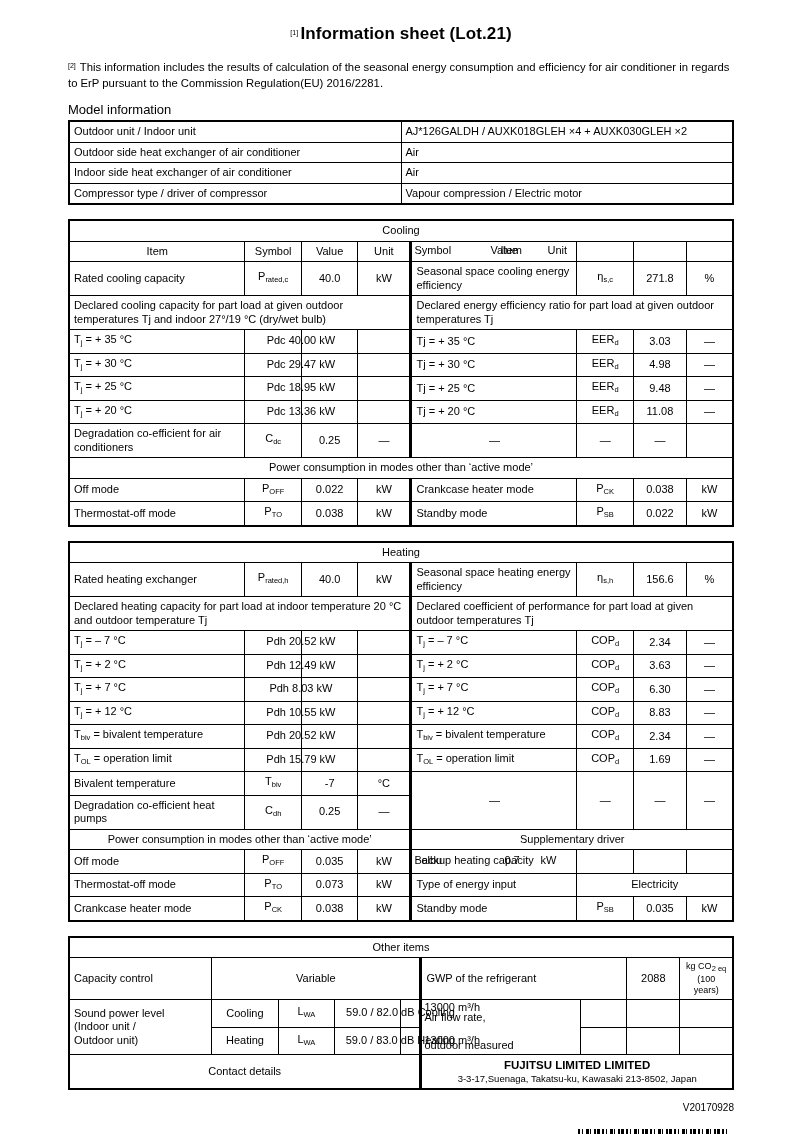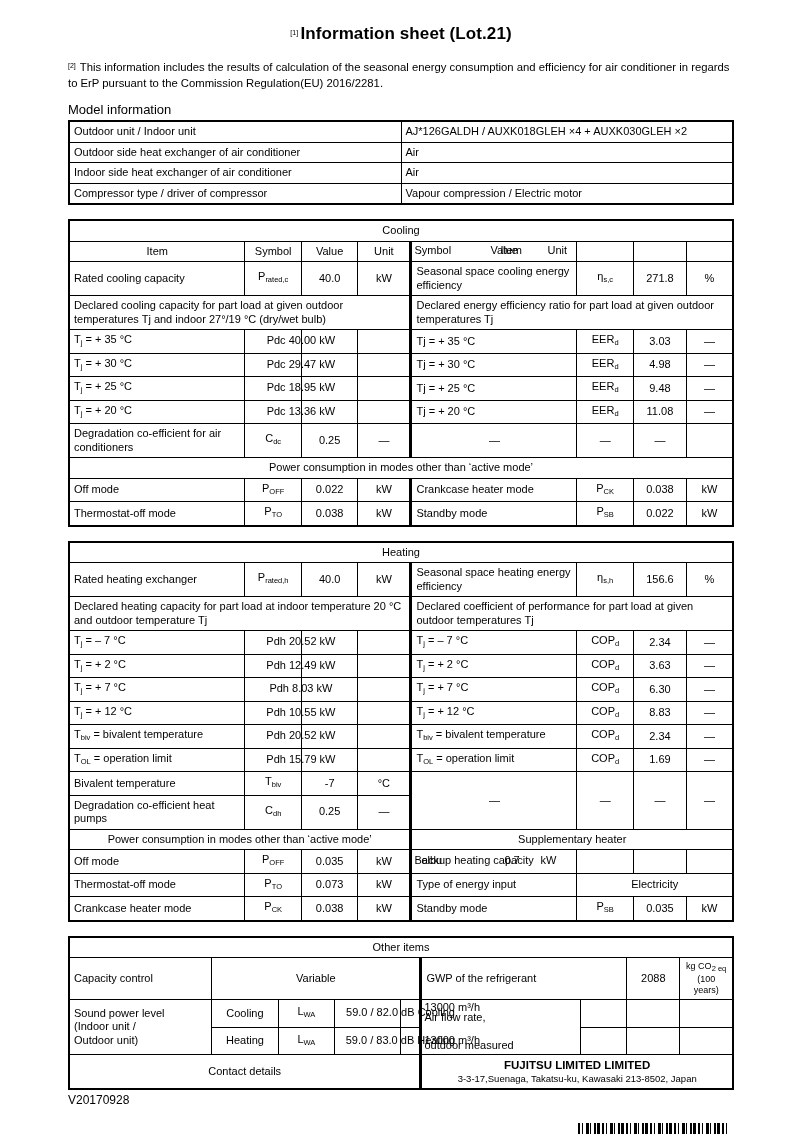--- a/index.html
+++ b/index.html
@@ -126,22 +126,23 @@
     white-space: nowrap;
     font-size: 11px;
   }
   .af-l1 { left: 2px; top: 1px; }
   .af-l2 { left: 2px; top: 11px; }
   .af-l3 { left: 2px; top: 39px; }
   .af-l4 { left: 2px; top: 34px; }
 
   
   .version {
-    font-size: 12px;
-    margin-top: 3px;
+    text-align: right;
+    font-size: 10px;
+    margin-top: 12px;
   }
   .footer-area {
     margin-top: 16px;
     position: relative;
     height: 90px;
   }
   .footer-note {
     font-size: 11.3px;
     position: absolute;
     left: 8px;
@@ -605,21 +606,21 @@
         <td class="lft">Degradation co-efficient heat pumps</td>
         <td class="ctr">
           <span>C</span><span class="sub">dh</span>
         </td>
         <td class="ctr">0.25</td>
         <td class="ctr">—</td>
       </tr>
 
       <tr>
         <td class="band" colspan="4">Power consumption in modes other than ‘active mode’</td>
-        <td class="thick-left band" colspan="4">Supplementary heater</td>
+        <td class="thick-left band" colspan="4">Supplementary driver</td>
       </tr>
 
       <tr>
         <td class="lft">Off mode</td>
         <td class="ctr">
           <span>P</span><span class="sub">OFF</span>
         </td>
         <td class="ctr">0.035</td>
         <td class="ctr">kW</td>
         <td class="thick-left overlap">

